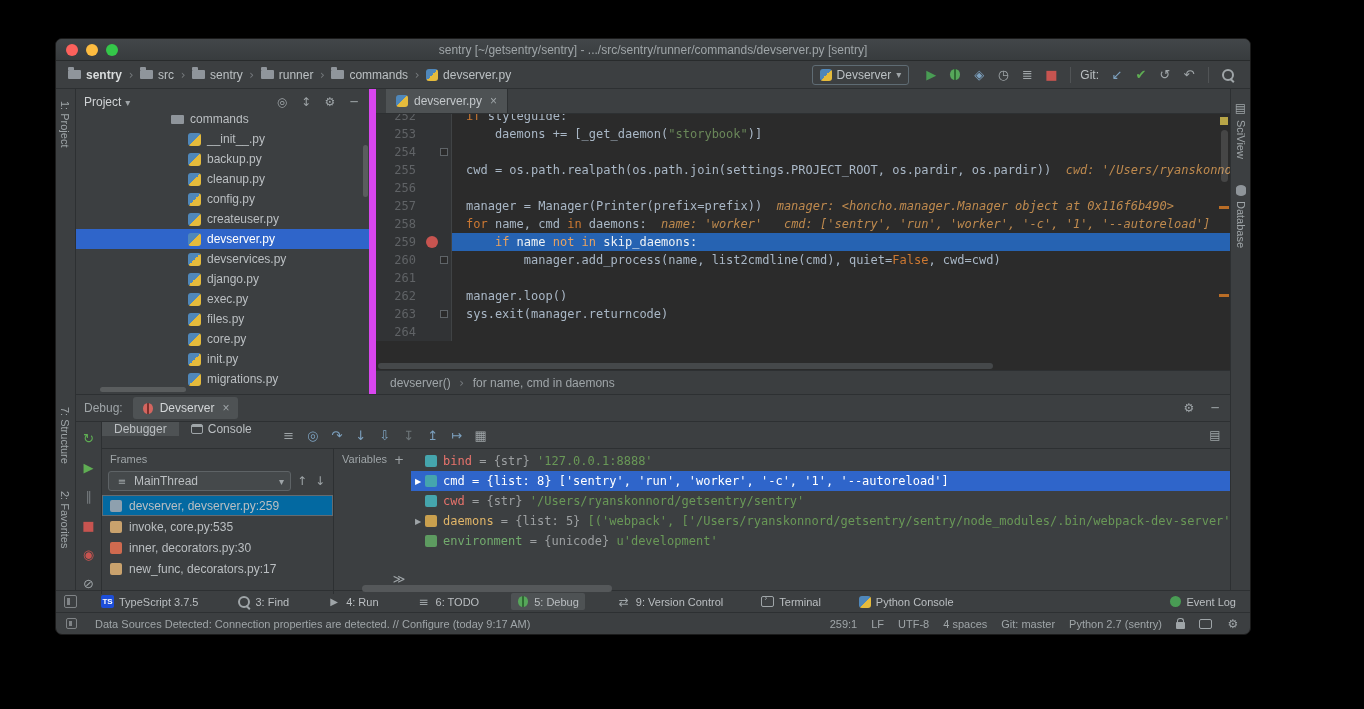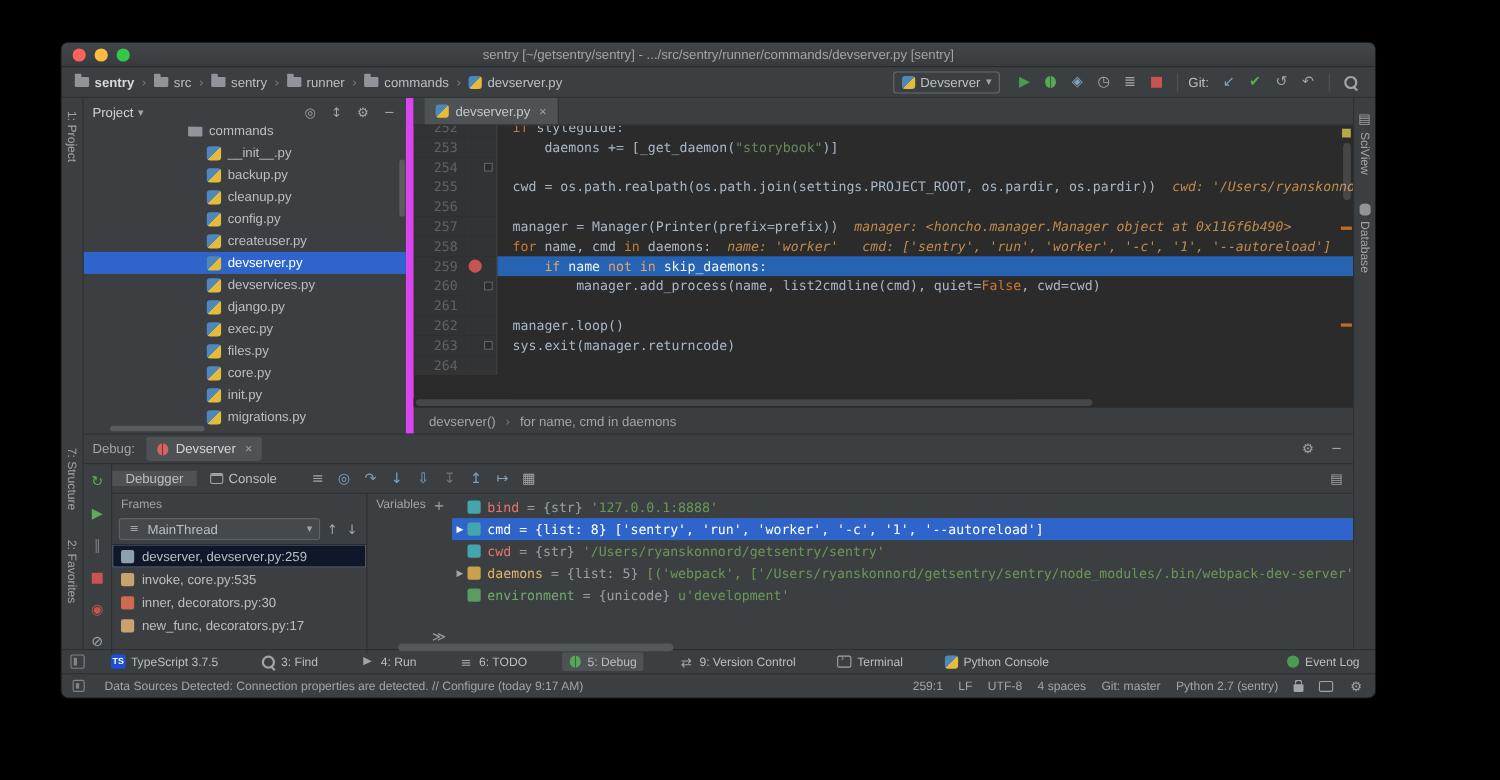--- a/index.html
+++ b/index.html
@@ -101,34 +101,34 @@
 
 .debug{flex:0 0 198px;border-top:1px solid #2d3032;display:flex;flex-direction:column;background:#3c3f41;}
 .debug-header{flex:0 0 26px;display:flex;align-items:center;gap:10px;padding:0 8px;}
 .dh-label{color:#9fa5a8;}
 .dtab-session{display:flex;align-items:center;gap:6px;background:#4e5254;height:22px;padding:0 9px;border-radius:3px;color:#d3d6d8;}
 .dh-icons{margin-left:auto;display:flex;gap:12px;}
 .debug-body{flex:1;display:flex;min-height:0;border-top:1px solid #2d3032;}
 .dstrip{flex:0 0 26px;border-right:1px solid #2d3032;display:flex;flex-direction:column;align-items:center;padding-top:5px;gap:7px;}
 .dmain{flex:1;display:flex;flex-direction:column;min-width:0;}
 .dtoolbar{flex:0 0 26px;display:flex;align-items:center;border-bottom:1px solid #2d3032;}
-.dtabs{display:flex;align-items:center;height:26px;}
+.dtabs{display:flex;align-items:flex-start;height:26px;}
 .dtab{display:flex;align-items:center;gap:5px;padding:0 12px;color:#bbbfc2;}
 .dtab.active{background:#4e5254;}
 .dicons{display:flex;gap:2px;margin-left:14px;}
 .dtoolbar .right{margin-left:auto;margin-right:8px;}
 .dcontent{flex:1;display:flex;min-height:0;}
 .frames{flex:0 0 232px;border-right:1px solid #2d3032;display:flex;flex-direction:column;min-height:0;}
 .subheader{flex:0 0 20px;line-height:20px;padding-left:8px;color:#9fa5a8;font-size:11px;}
 .threadrow{flex:0 0 24px;display:flex;align-items:center;gap:4px;padding:0 6px;}
 .thread-dd{flex:1;display:flex;align-items:center;gap:5px;height:20px;border:1px solid #5e6366;border-radius:3px;padding:0 6px;background:#45494b;color:#bbbfc2;}
 .thread-dd .caret{margin-left:auto;}
 .framelist{flex:1;overflow:hidden;padding-top:2px;}
 .frow{height:21px;display:flex;align-items:center;gap:7px;padding:0 8px;color:#bbbfc2;white-space:nowrap;}
-.frow.sel{background:#0f172a;box-shadow:inset 0 0 0 1px #646b70;}
+.frow.sel{background:#0369a1;box-shadow:inset 0 0 0 1px #646b70;}
 .ficon{width:12px;height:12px;border-radius:2px;flex:0 0 auto;}
 .variables{flex:1;display:flex;flex-direction:row;min-width:0;position:relative;}
 .varbody{flex:1;display:flex;min-height:0;}
 .vargutter{flex:0 0 24px;display:flex;flex-direction:column;align-items:center;padding:4px 0 8px;}
 .vargutter .bottom{margin-top:auto;}
 .varlist{flex:1;min-width:0;padding-top:2px;font:12px "DejaVu Sans Mono",monospace;}
 .vrow{height:20px;display:flex;align-items:center;white-space:pre;overflow:hidden;padding-right:10px;}
 .vrow.sel{background:#2f65ca;}
 .vrow.sel .vname,.vrow.sel .vmeta,.vrow.sel .vval,.vrow.sel .vexp{color:#fff !important;}
 .vexp{flex:0 0 14px;font-size:8px;color:#9fa5a8;text-align:center;font-family:"DejaVu Sans",sans-serif;}

